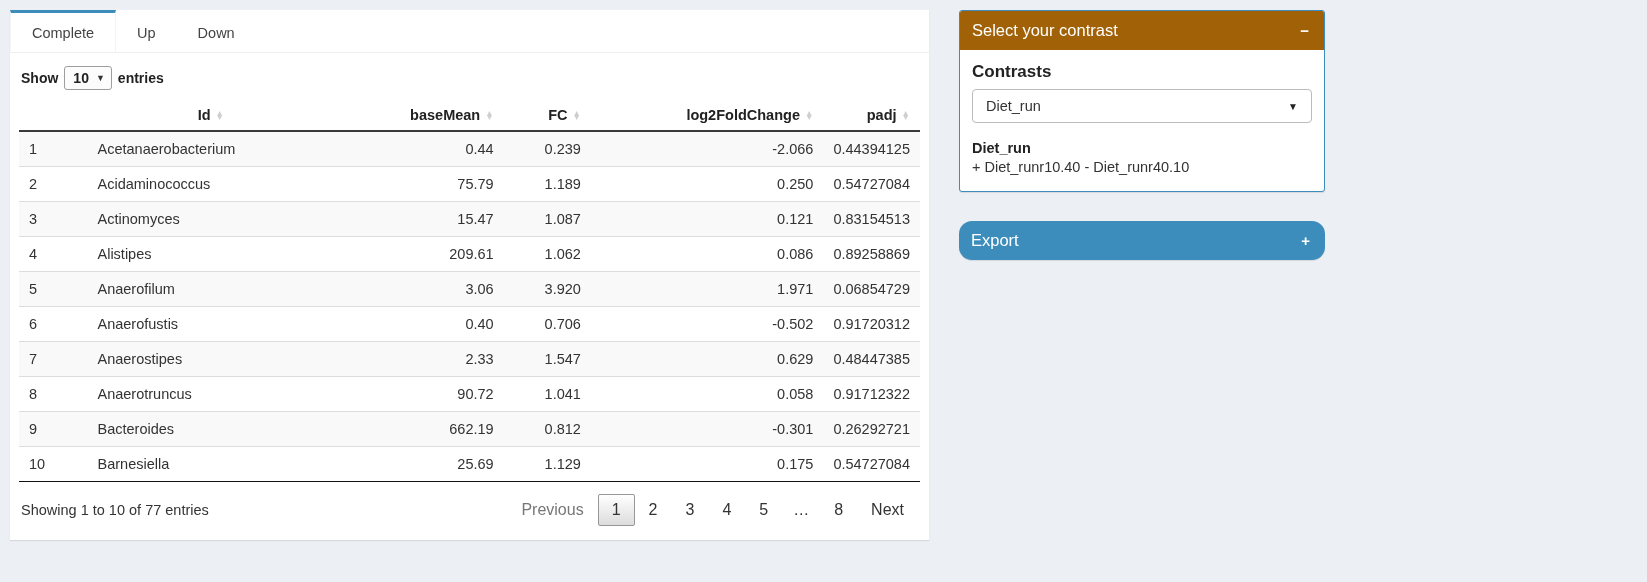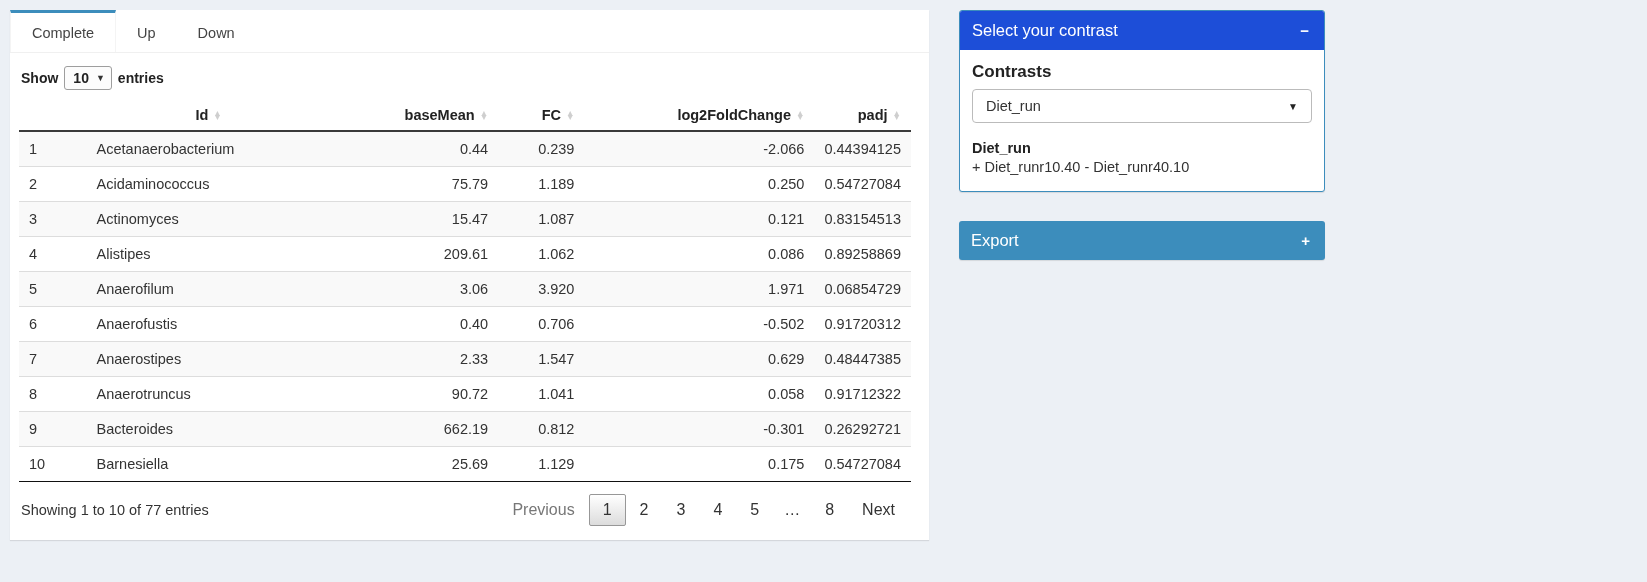--- a/index.html
+++ b/index.html
@@ -13,21 +13,21 @@
   .page { display: flex; align-items: flex-start; padding: 10px 12px 0 10px; gap: 30px; }
 
   
   .tabbox { width: 919px; background: #fff; box-shadow: 0 1px 1px rgba(0,0,0,.1); }
   .nav-tabs { display: flex; border-bottom: 1px solid #f0f0f0; background: #fff; }
   .tab {
     padding: 12px 21px 11px 21px; border-top: 3px solid transparent;
     color: #444; font-size: 14.5px; cursor: pointer;
   }
   .tab.active { border-top-color: #3c8dbc; border-right: 1px solid #f4f4f4; border-left: 1px solid #f4f4f4; }
-  .tab-content { padding: 9px 18px 14px 9px; }
+  .tab-content { padding: 9px 9px 14px 9px; }
 
   
   .controls { display: flex; justify-content: space-between; align-items: center; padding: 4px 2px 10px 2px; }
   .length-ctl { display: flex; align-items: center; gap: 6px; font-weight: 700; font-size: 14px; color: #222; }
   .length-select {
     display: inline-flex; align-items: center; gap: 7px; padding: 3px 6px 3px 8px;
     border: 1px solid #9e9e9e; border-radius: 3px; background: #fcfcfc; font-weight: 700; cursor: pointer;
   }
   .length-select .caret { font-size: 9px; color: #333; }
   .search-ctl { display: flex; align-items: center; gap: 8px; font-weight: 700; font-size: 14px; color: #222; }
@@ -68,37 +68,37 @@
     background: linear-gradient(to bottom, #ffffff 0%, #dcdcdc 100%);
   }
 
   
   .side { width: 366px; display: flex; flex-direction: column; }
   .box-primary {
     border: 1px solid #3c8dbc; border-radius: 3px; background: #fff; overflow: hidden;
     box-shadow: 0 1px 1px rgba(0,0,0,.1);
   }
   .box-header {
-    background: #1d4ed8; color: #fff; padding: 10px 12px; font-size: 16.5px;
+    background: #a16207; color: #fff; padding: 10px 12px; font-size: 16.5px;
     display: flex; justify-content: space-between; align-items: center;
   }
   .collapse-btn { color: #fff; font-weight: 700; font-size: 15px; cursor: pointer; padding: 0 3px; }
   .box-body { padding: 12px 12px 16px 12px; }
   .field-label { font-weight: 700; font-size: 17px; color: #222; }
   .select-input {
     margin-top: 7px; height: 34px; border: 1px solid #bbb; border-radius: 4px; background: #fff;
     display: flex; align-items: center; justify-content: space-between; padding: 0 13px;
     font-size: 14.5px; color: #333; cursor: pointer;
   }
   .select-input .caret { font-size: 10px; color: #222; }
   .contrast-detail { margin-top: 17px; font-size: 14.5px; }
   .contrast-detail .d-title { font-weight: 700; color: #222; }
   .contrast-detail .d-formula { margin-top: 3px; color: #333; }
   .export-bar {
-    margin-top: 29px; background: #3c8dbc; border-radius: 3px; color: #fff;
+    margin-top: 29px; background: #3c8dbc; border-radius: 13px; color: #fff;
     padding: 10px 12px; font-size: 16.5px; display: flex; justify-content: space-between; align-items: center;
     box-shadow: 0 1px 1px rgba(0,0,0,.1); cursor: pointer;
   }
 </style>
 </head>
 <body>
 
 <div class="page">
 
   <div class="tabbox">

